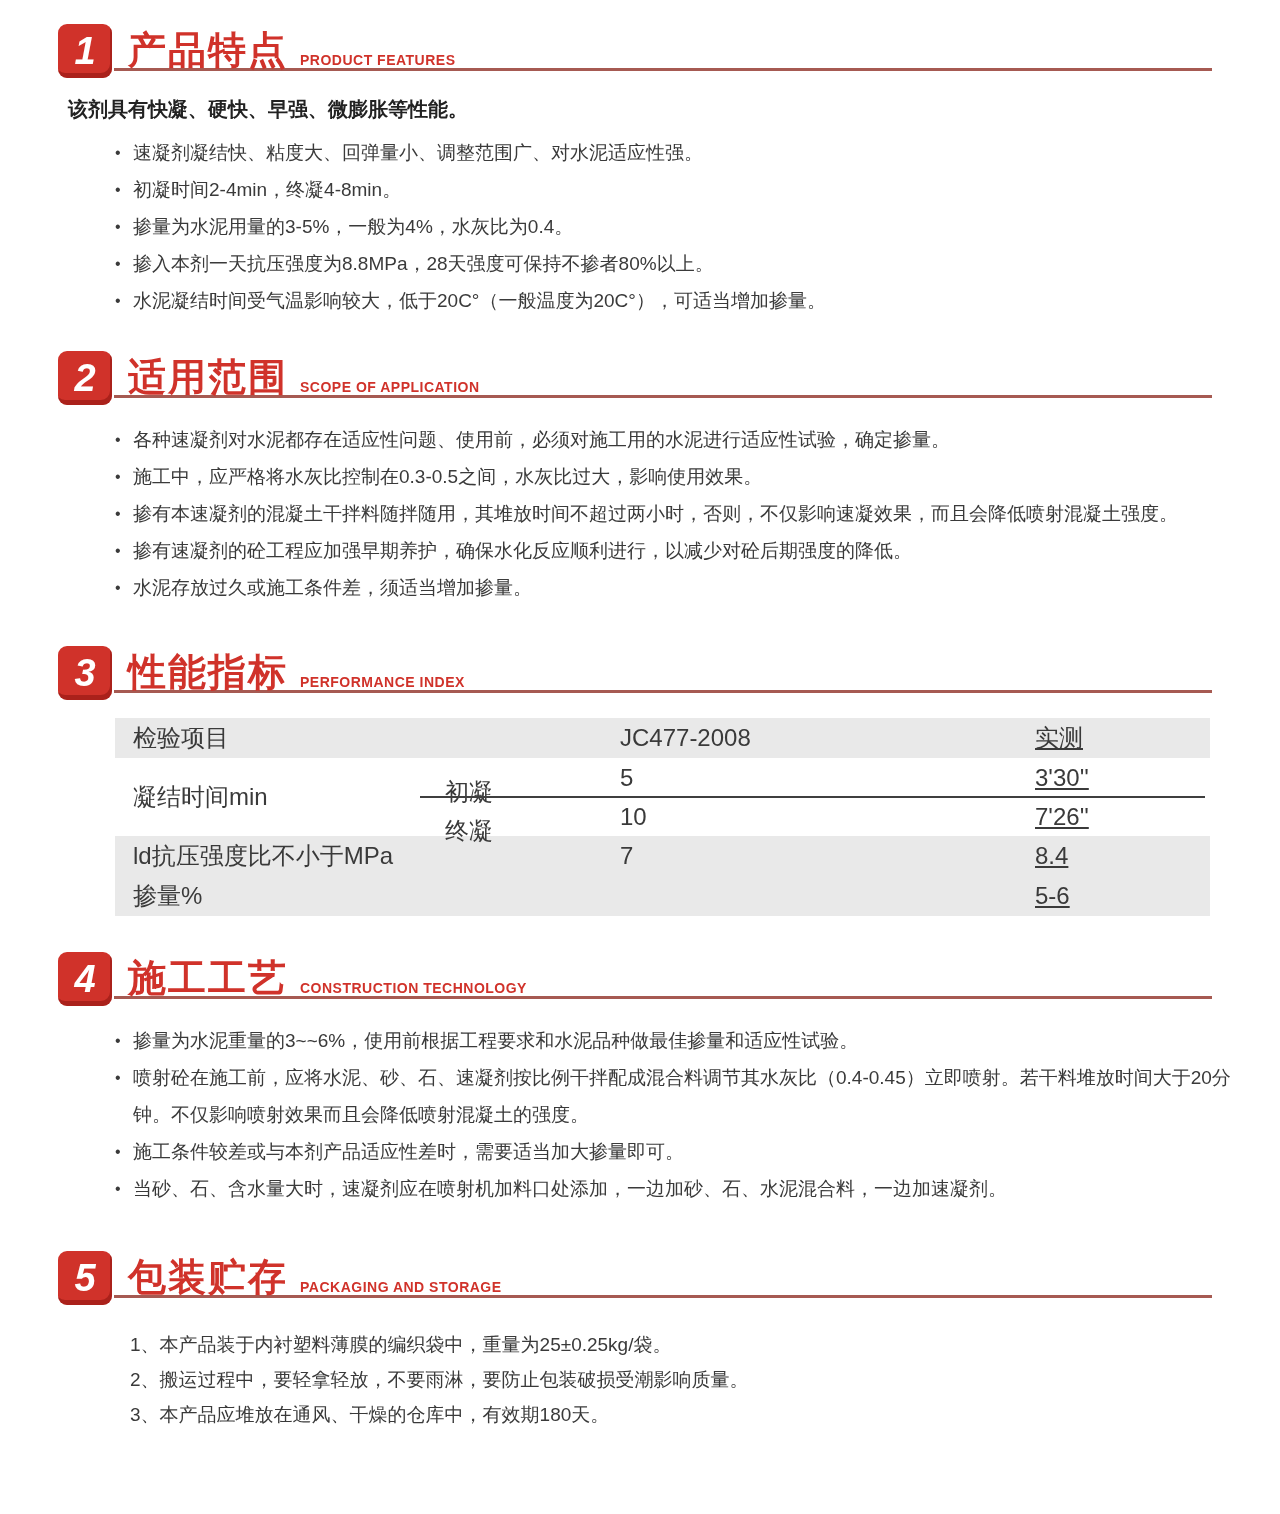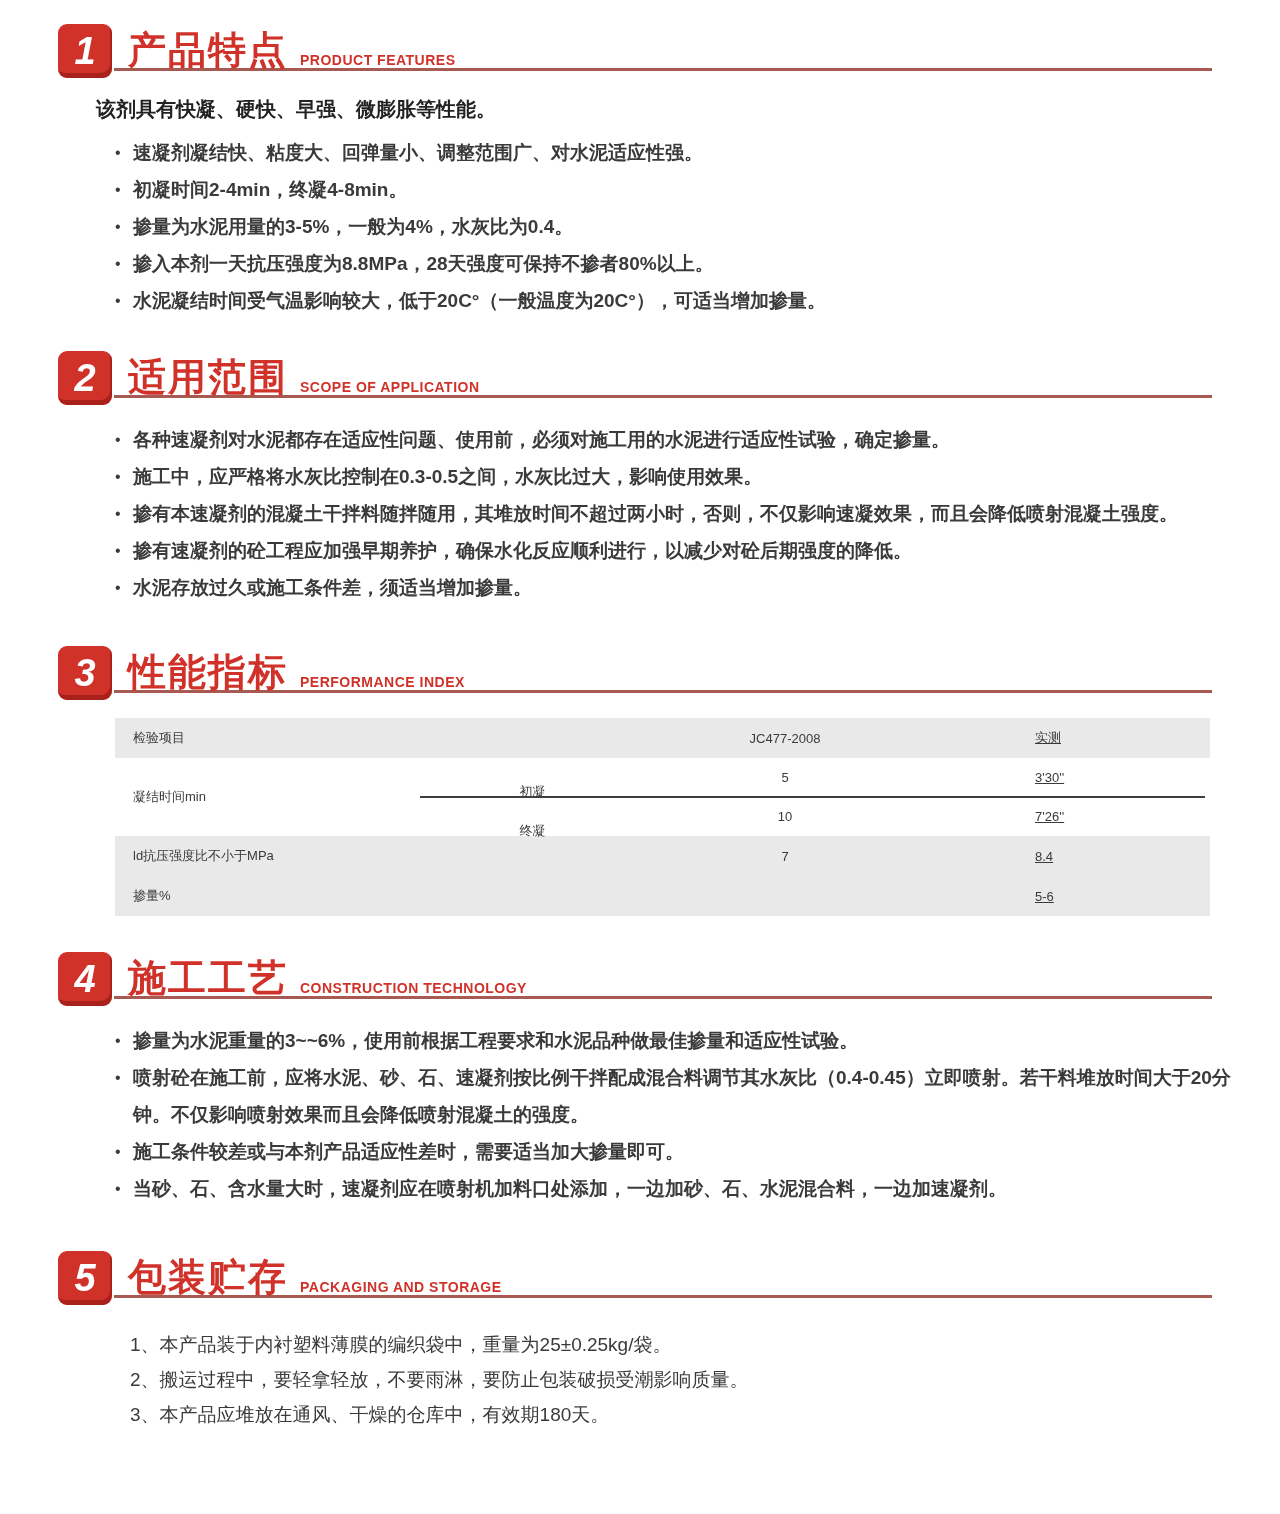--- a/index.html
+++ b/index.html
@@ -37,37 +37,37 @@
     font-size:38px; font-weight:bold; color:var(--accent);
     line-height:1; letter-spacing:2px; white-space:nowrap;
   }
   .title-en{
     margin-left:12px; padding-bottom:11px;
     font-size:14px; font-weight:bold; color:var(--accent);
     line-height:1; letter-spacing:.5px; white-space:nowrap;
   }
   
   .intro{
-    margin:16px 50px 0 96px;
+    margin:16px 50px 0 68px;
     font-size:20px; font-weight:bold; color:#222; line-height:30px;
   }
   .bullets{margin:10px 45px 0 115px;}
   .b{display:flex; font-size:19px; line-height:37px;}
   .dot{width:18px; flex:none; font-size:16px;}
-  .btext{flex:1;font-weight:bold;}
+  .btext{flex:1;}
   .numbered{margin:22px 45px 0 130px; font-size:19px; line-height:35px;}
   
-  .ptable{margin:18px 0 0 115px; width:1095px; font-size:13px;}
+  .ptable{margin:18px 0 0 115px; width:1095px; font-size:24px;}
   .trow{
     display:grid; grid-template-columns:330px 175px 330px 260px;
     align-items:center; height:40px;
   }
   .gray{background:var(--table-gray);}
   .c1{padding-left:18px;}
-  .c2,.c3{text-align:center;}
+  .c2,.c3{text-align:left;}
   .c4{padding-left:85px;text-decoration:underline;}
   .compound{
     position:relative;
     display:grid; grid-template-columns:330px 175px 330px 260px;
     grid-template-rows:39px 39px; align-items:center;
   }
   .comp-label{grid-column:1; grid-row:1/3; padding-left:18px;}
   .r1{grid-row:1;} .r2{grid-row:2;}
   .g2{grid-column:2;margin-top:29px;} .g3{grid-column:3;} .g4{grid-column:4;}
   .divline{

